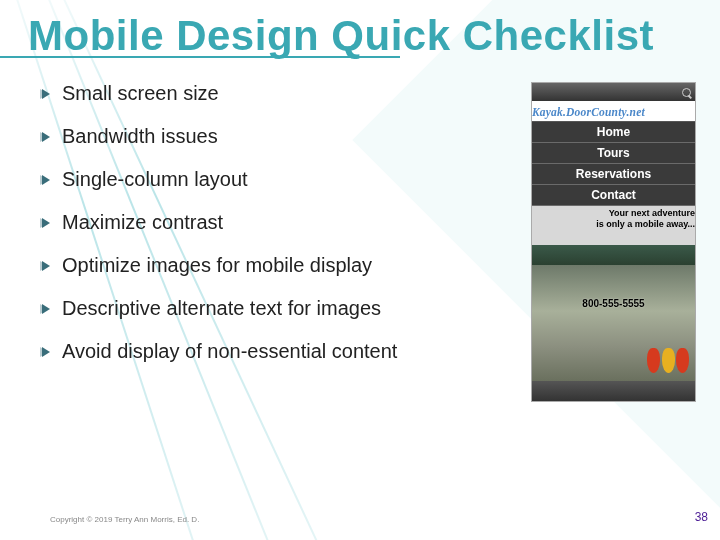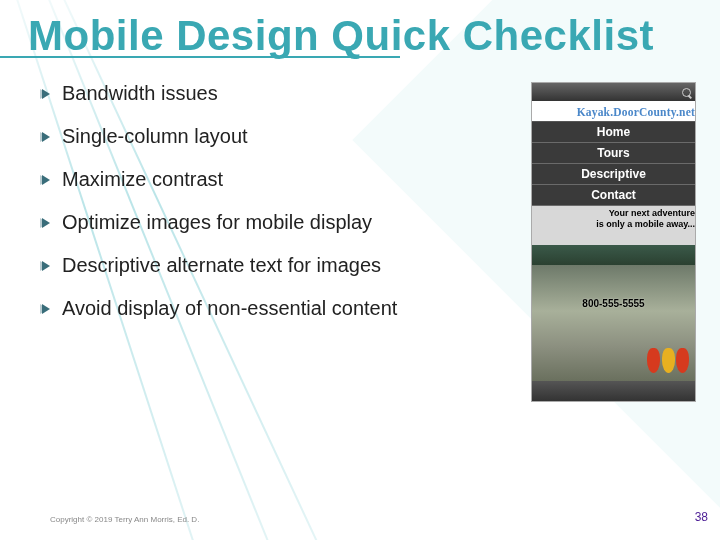--- a/index.html
+++ b/index.html
@@ -110,21 +110,21 @@
     position: relative;
   }
   .status-icon::after {
     content: "";
     position: absolute;
     width: 4px; height: 1.5px;
     background: #ccc;
     bottom: -2px; right: -2px;
     transform: rotate(45deg);
   }
-  .logo-bar { background: #fff; padding: 1px 0; text-align: right; }
+  .logo-bar { background: #fff; padding: 1px 0; text-align: left; font-style: italic; }
   .logo-text {
     font-family: "Comic Sans MS", cursive;
     font-weight: bold;
     font-size: 11.5px;
     color: #4a87c9;
     letter-spacing: 0.2px;
   }
   .nav {
     background: #3a3a3a;
     border-top: 1px solid #555;
@@ -203,20 +203,24 @@
 <div class="deco-line d2"></div>
 <div class="deco-line d3"></div>
 <div class="corner"></div>
 
 <h1 class="title">Mobile Design Quick Checklist</h1>
 <div class="underline"></div>
 
 <ul class="bullets">
   <li class="bullet">
     <span class="arrow-icon"></span>
+    <span class="bullet-text">Small screen size</span>
+  </li>
+  <li class="bullet">
+    <span class="arrow-icon"></span>
     <span class="bullet-text">Bandwidth issues</span>
   </li>
   <li class="bullet">
     <span class="arrow-icon"></span>
     <span class="bullet-text">Single-column layout</span>
   </li>
   <li class="bullet">
     <span class="arrow-icon"></span>
     <span class="bullet-text">Maximize contrast</span>
   </li>
@@ -237,21 +241,21 @@
 <div class="mockup">
   <div class="status-bar">
     <span class="status-icon"></span>
   </div>
   <div class="logo-bar">
     <span class="logo-text">Kayak.DoorCounty.net</span>
   </div>
   <div class="nav">
     <div class="nav-item">Home</div>
     <div class="nav-item">Tours</div>
-    <div class="nav-item">Descriptive</div>
+    <div class="nav-item">Reservations</div>
     <div class="nav-item">Contact</div>
   </div>
   <div class="hero">
     <div class="tagline">
       <div>Your next adventure</div>
       <div>is only a mobile away...</div>
     </div>
     <div class="phone">800-555-5555</div>
     <div class="kayaks">
       <span class="kayak"></span>

